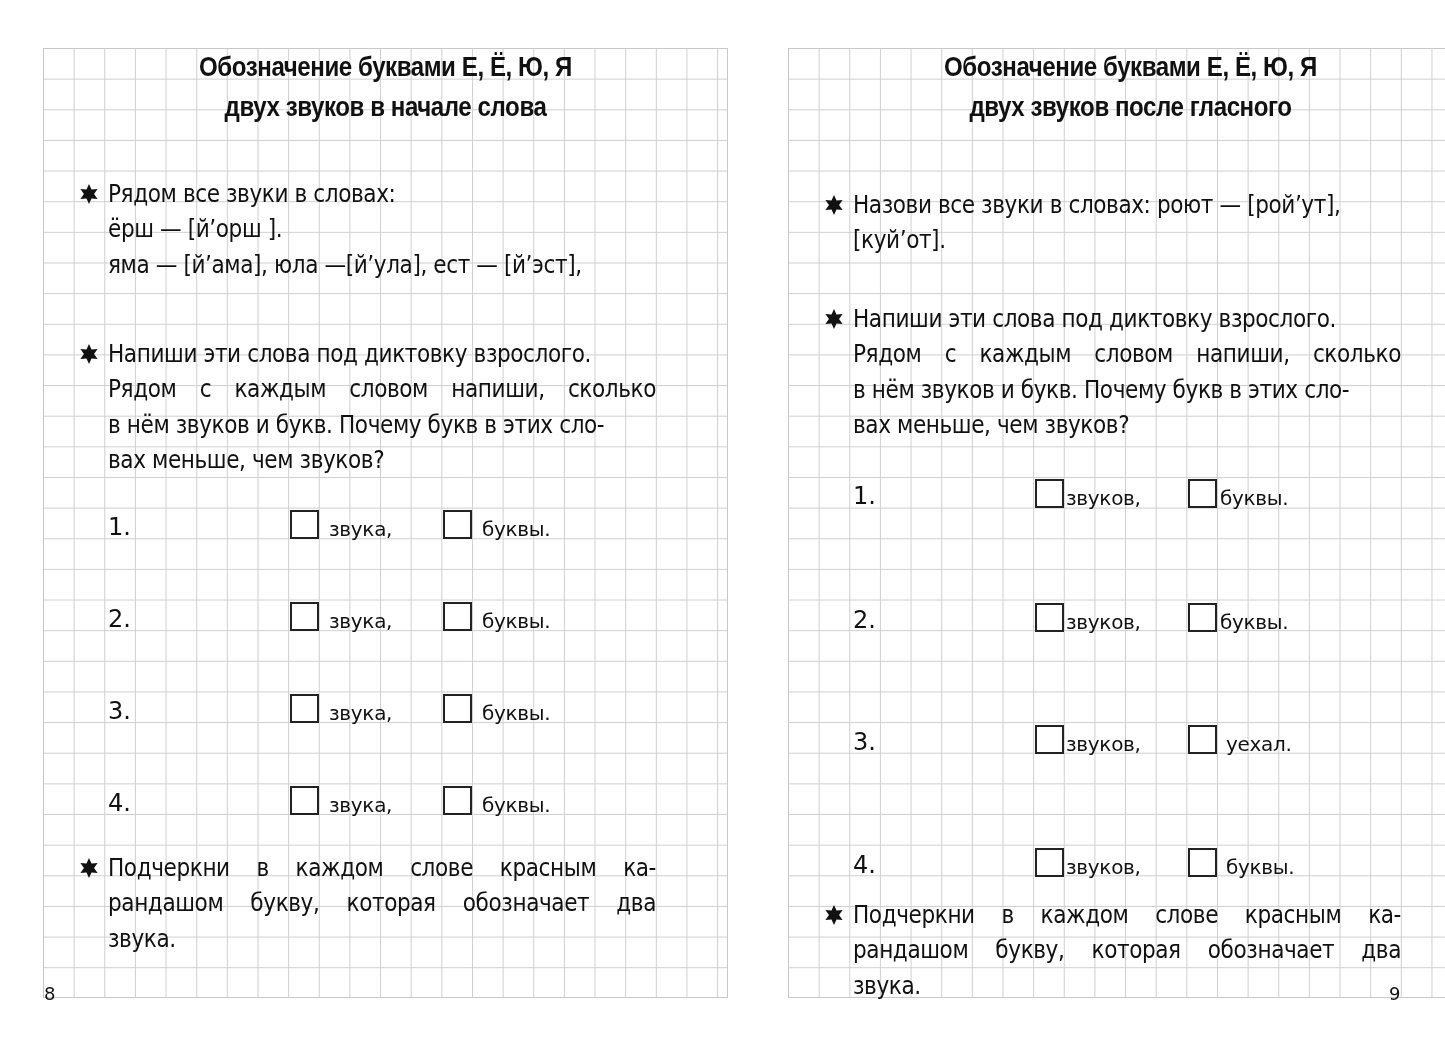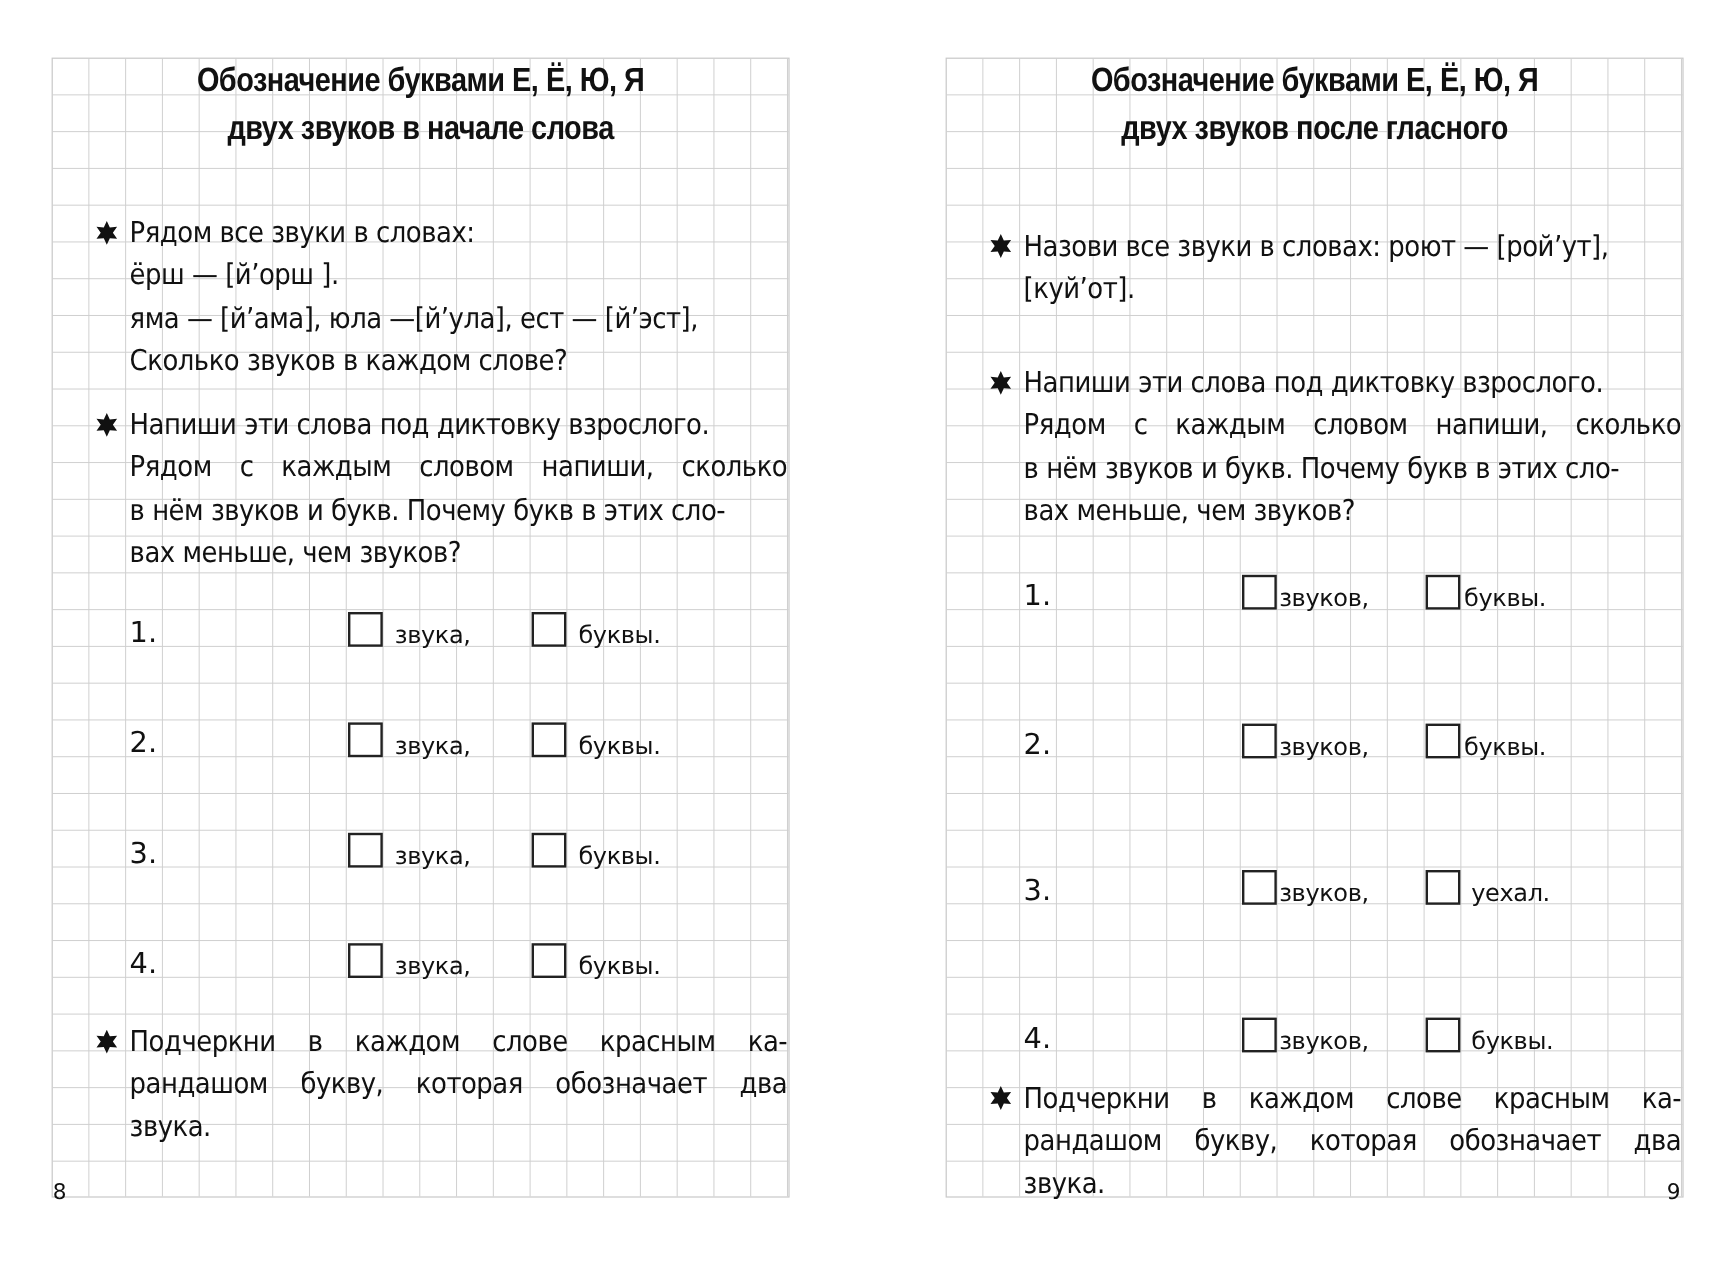--- a/index.html
+++ b/index.html
@@ -1,21 +1,21 @@
 <!DOCTYPE html>
 <html><head>
 <meta charset="utf-8">
 <style>
   html, body { margin: 0; padding: 0; }
   body {
     width: 1445px; height: 1051px; background: #ffffff; position: relative; overflow: hidden;
     font-family: "DejaVu Sans", sans-serif; color: #111111;
   }
   .page {
-    position: absolute; top: 48px; width: 615px; height: 950px;
+    position: absolute; top: 48px; width: 685px; height: 950px;
     border: 1px solid #c9c9c9; box-sizing: border-box;
     background-color: #ffffff;
     background-image:
       linear-gradient(to right, #cfcfcf 1px, transparent 1px),
       linear-gradient(to bottom, #cfcfcf 1px, transparent 1px);
     background-size: 30.65px 30.65px;
     background-position: -1px -1px;
   }
   #page-left { left: 43px; }
   #page-right { left: 788px; }
@@ -59,21 +59,20 @@
   <div class="title l1">Обозначение буквами Е, Ё, Ю, Я</div>
   <div class="title l2">двух звуков в начале слова</div>
 
   <div class="task" style="top:128px;">
     <svg class="star" viewBox="0 0 20 20">
         <polygon points="10,1 12.3,5.9 17.8,5.5 14.6,10 17.8,14.5 12.3,14.1 10,19 7.7,14.1 2.2,14.5 5.4,10 2.2,5.5 7.7,5.9" fill="#111"></polygon>
       </svg>
     <span class="line">Рядом все звуки в словах:</span>
     <span class="line">ёрш — [й’орш ].</span>
     <span class="line">яма — [й’ама], юла —[й’ула], ест — [й’эст],</span>
-    <span class="line">Сколько звуков в каждом слове?</span>
   </div>
 
   <div class="task" style="top:288px;">
     <svg class="star" viewBox="0 0 20 20">
         <polygon points="10,1 12.3,5.9 17.8,5.5 14.6,10 17.8,14.5 12.3,14.1 10,19 7.7,14.1 2.2,14.5 5.4,10 2.2,5.5 7.7,5.9" fill="#111"></polygon>
       </svg>
     <span class="line">Напиши эти слова под диктовку взрослого.</span>
     <span class="line j">Рядом с каждым словом напиши, сколько</span>
     <span class="line">в нём звуков и букв. Почему букв в этих сло-</span>
     <span class="line">вах меньше, чем звуков?</span>

